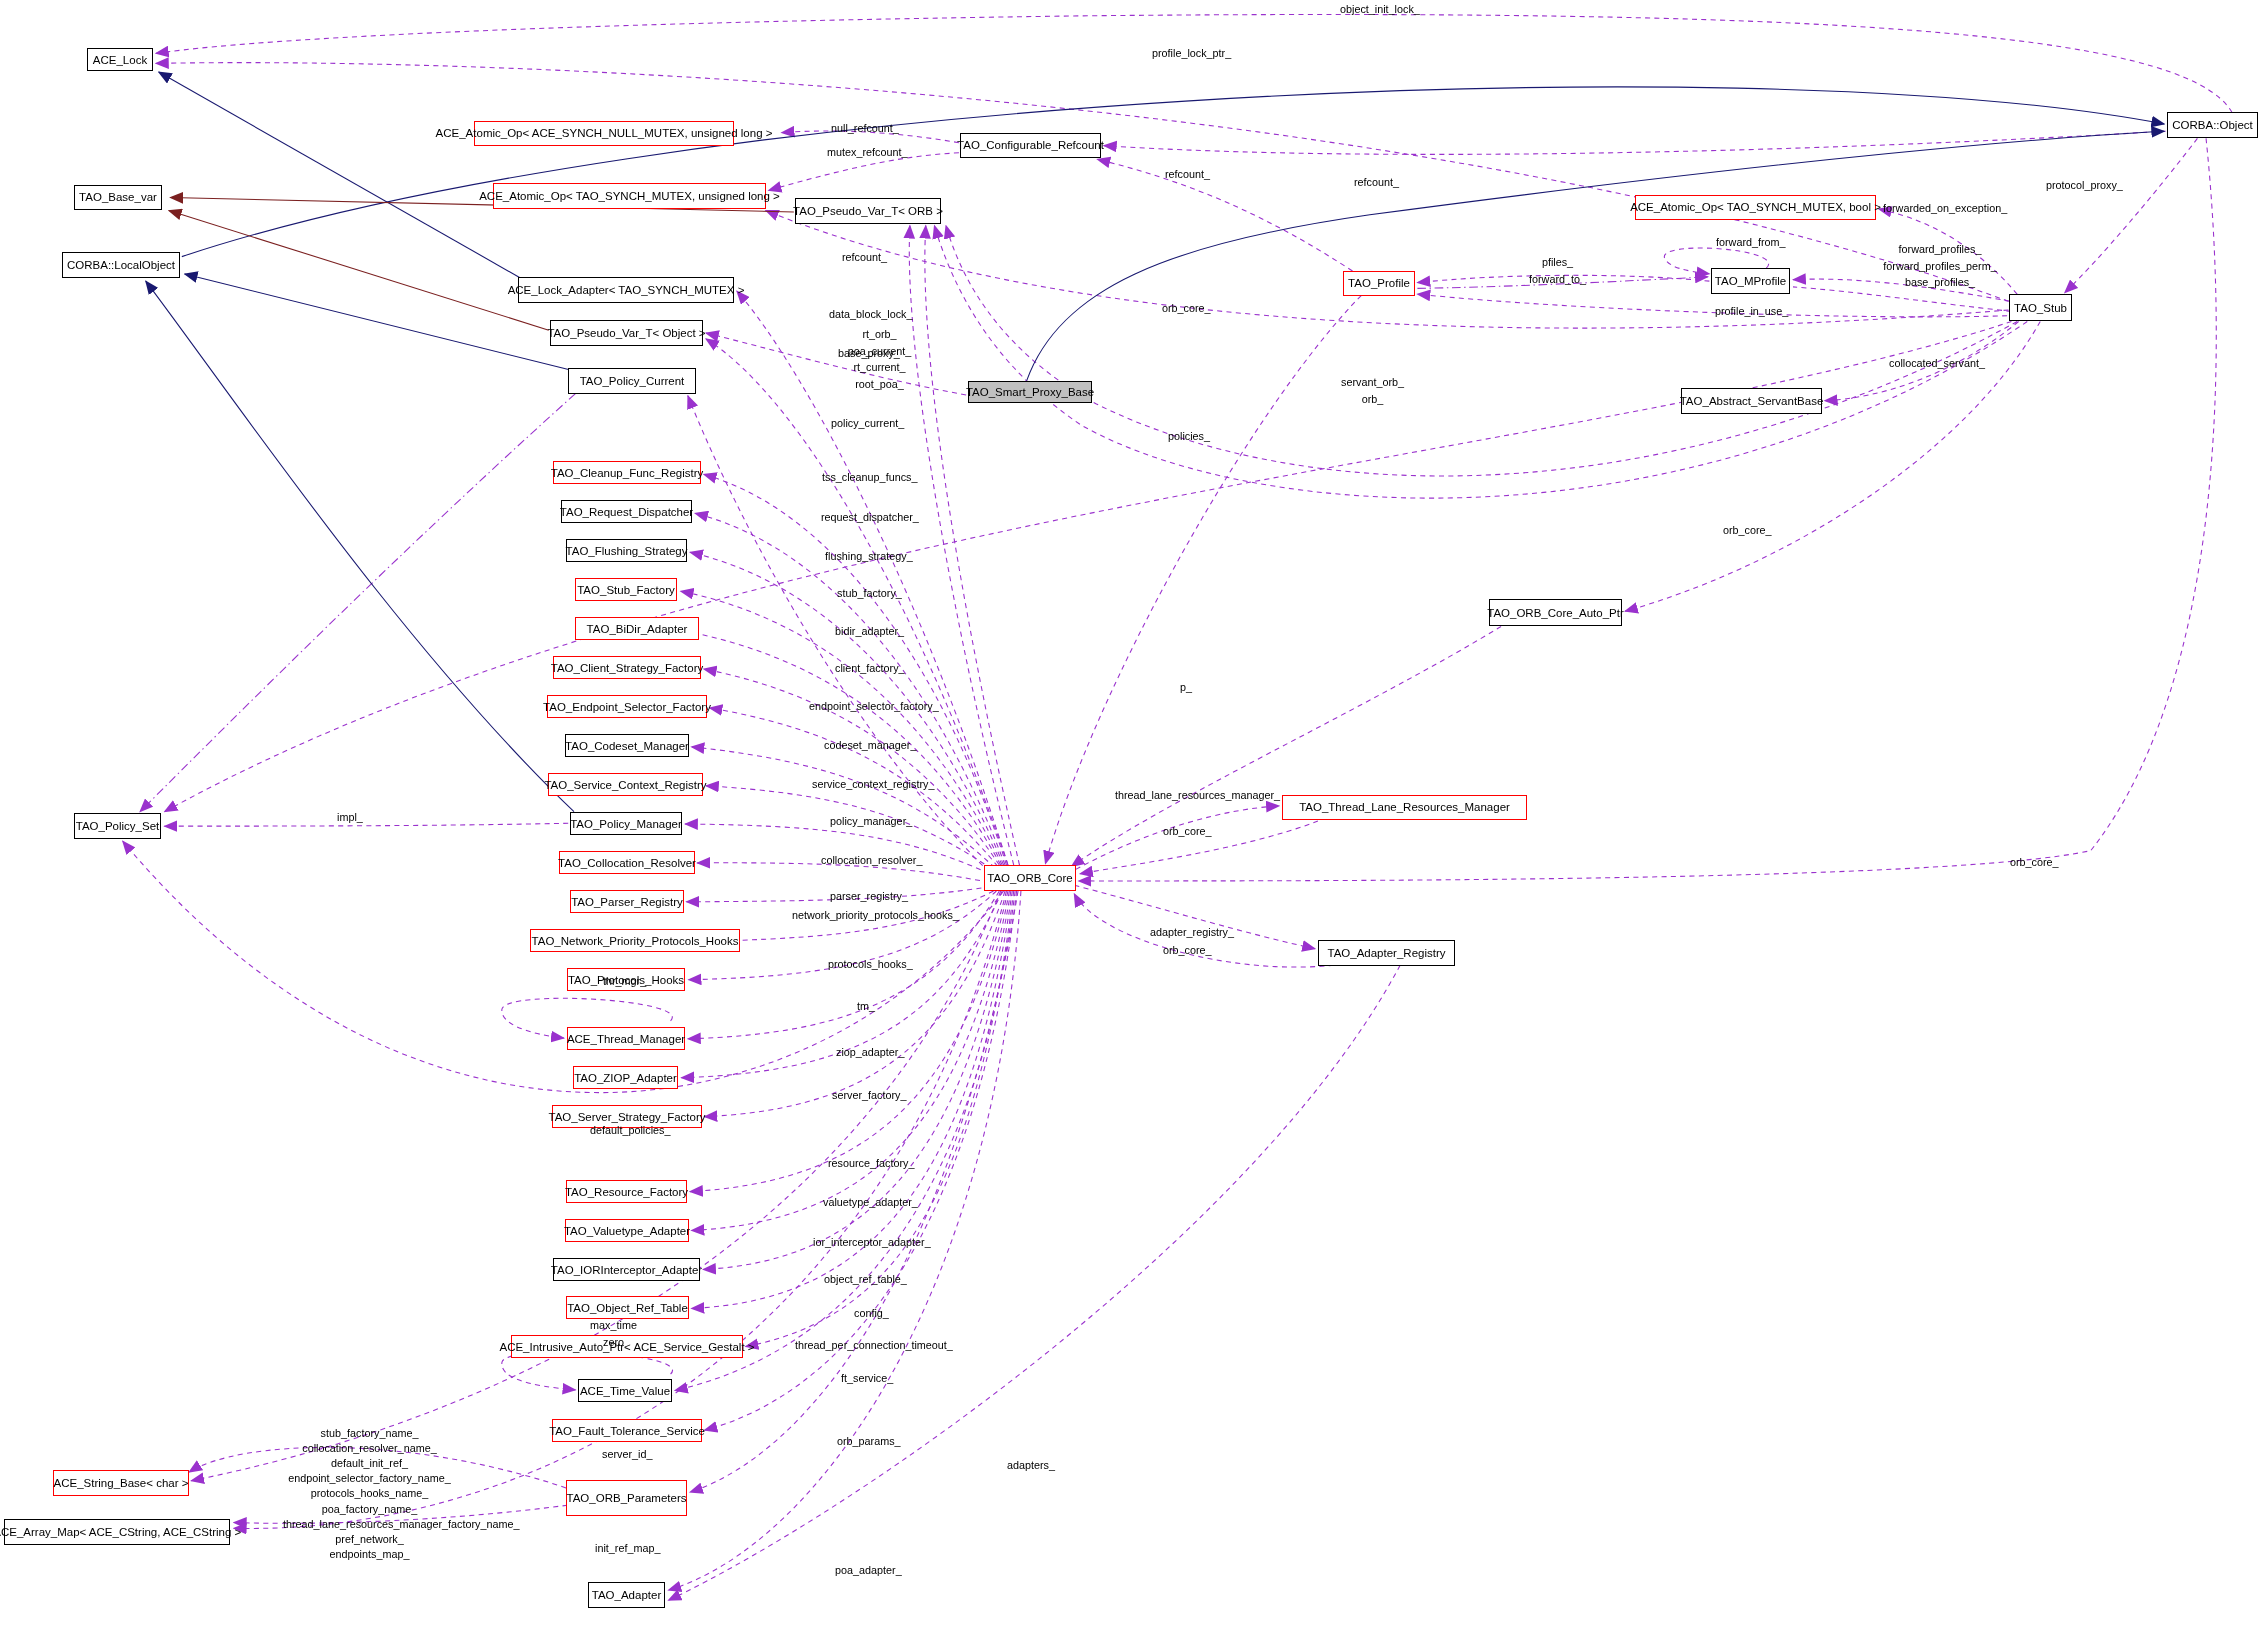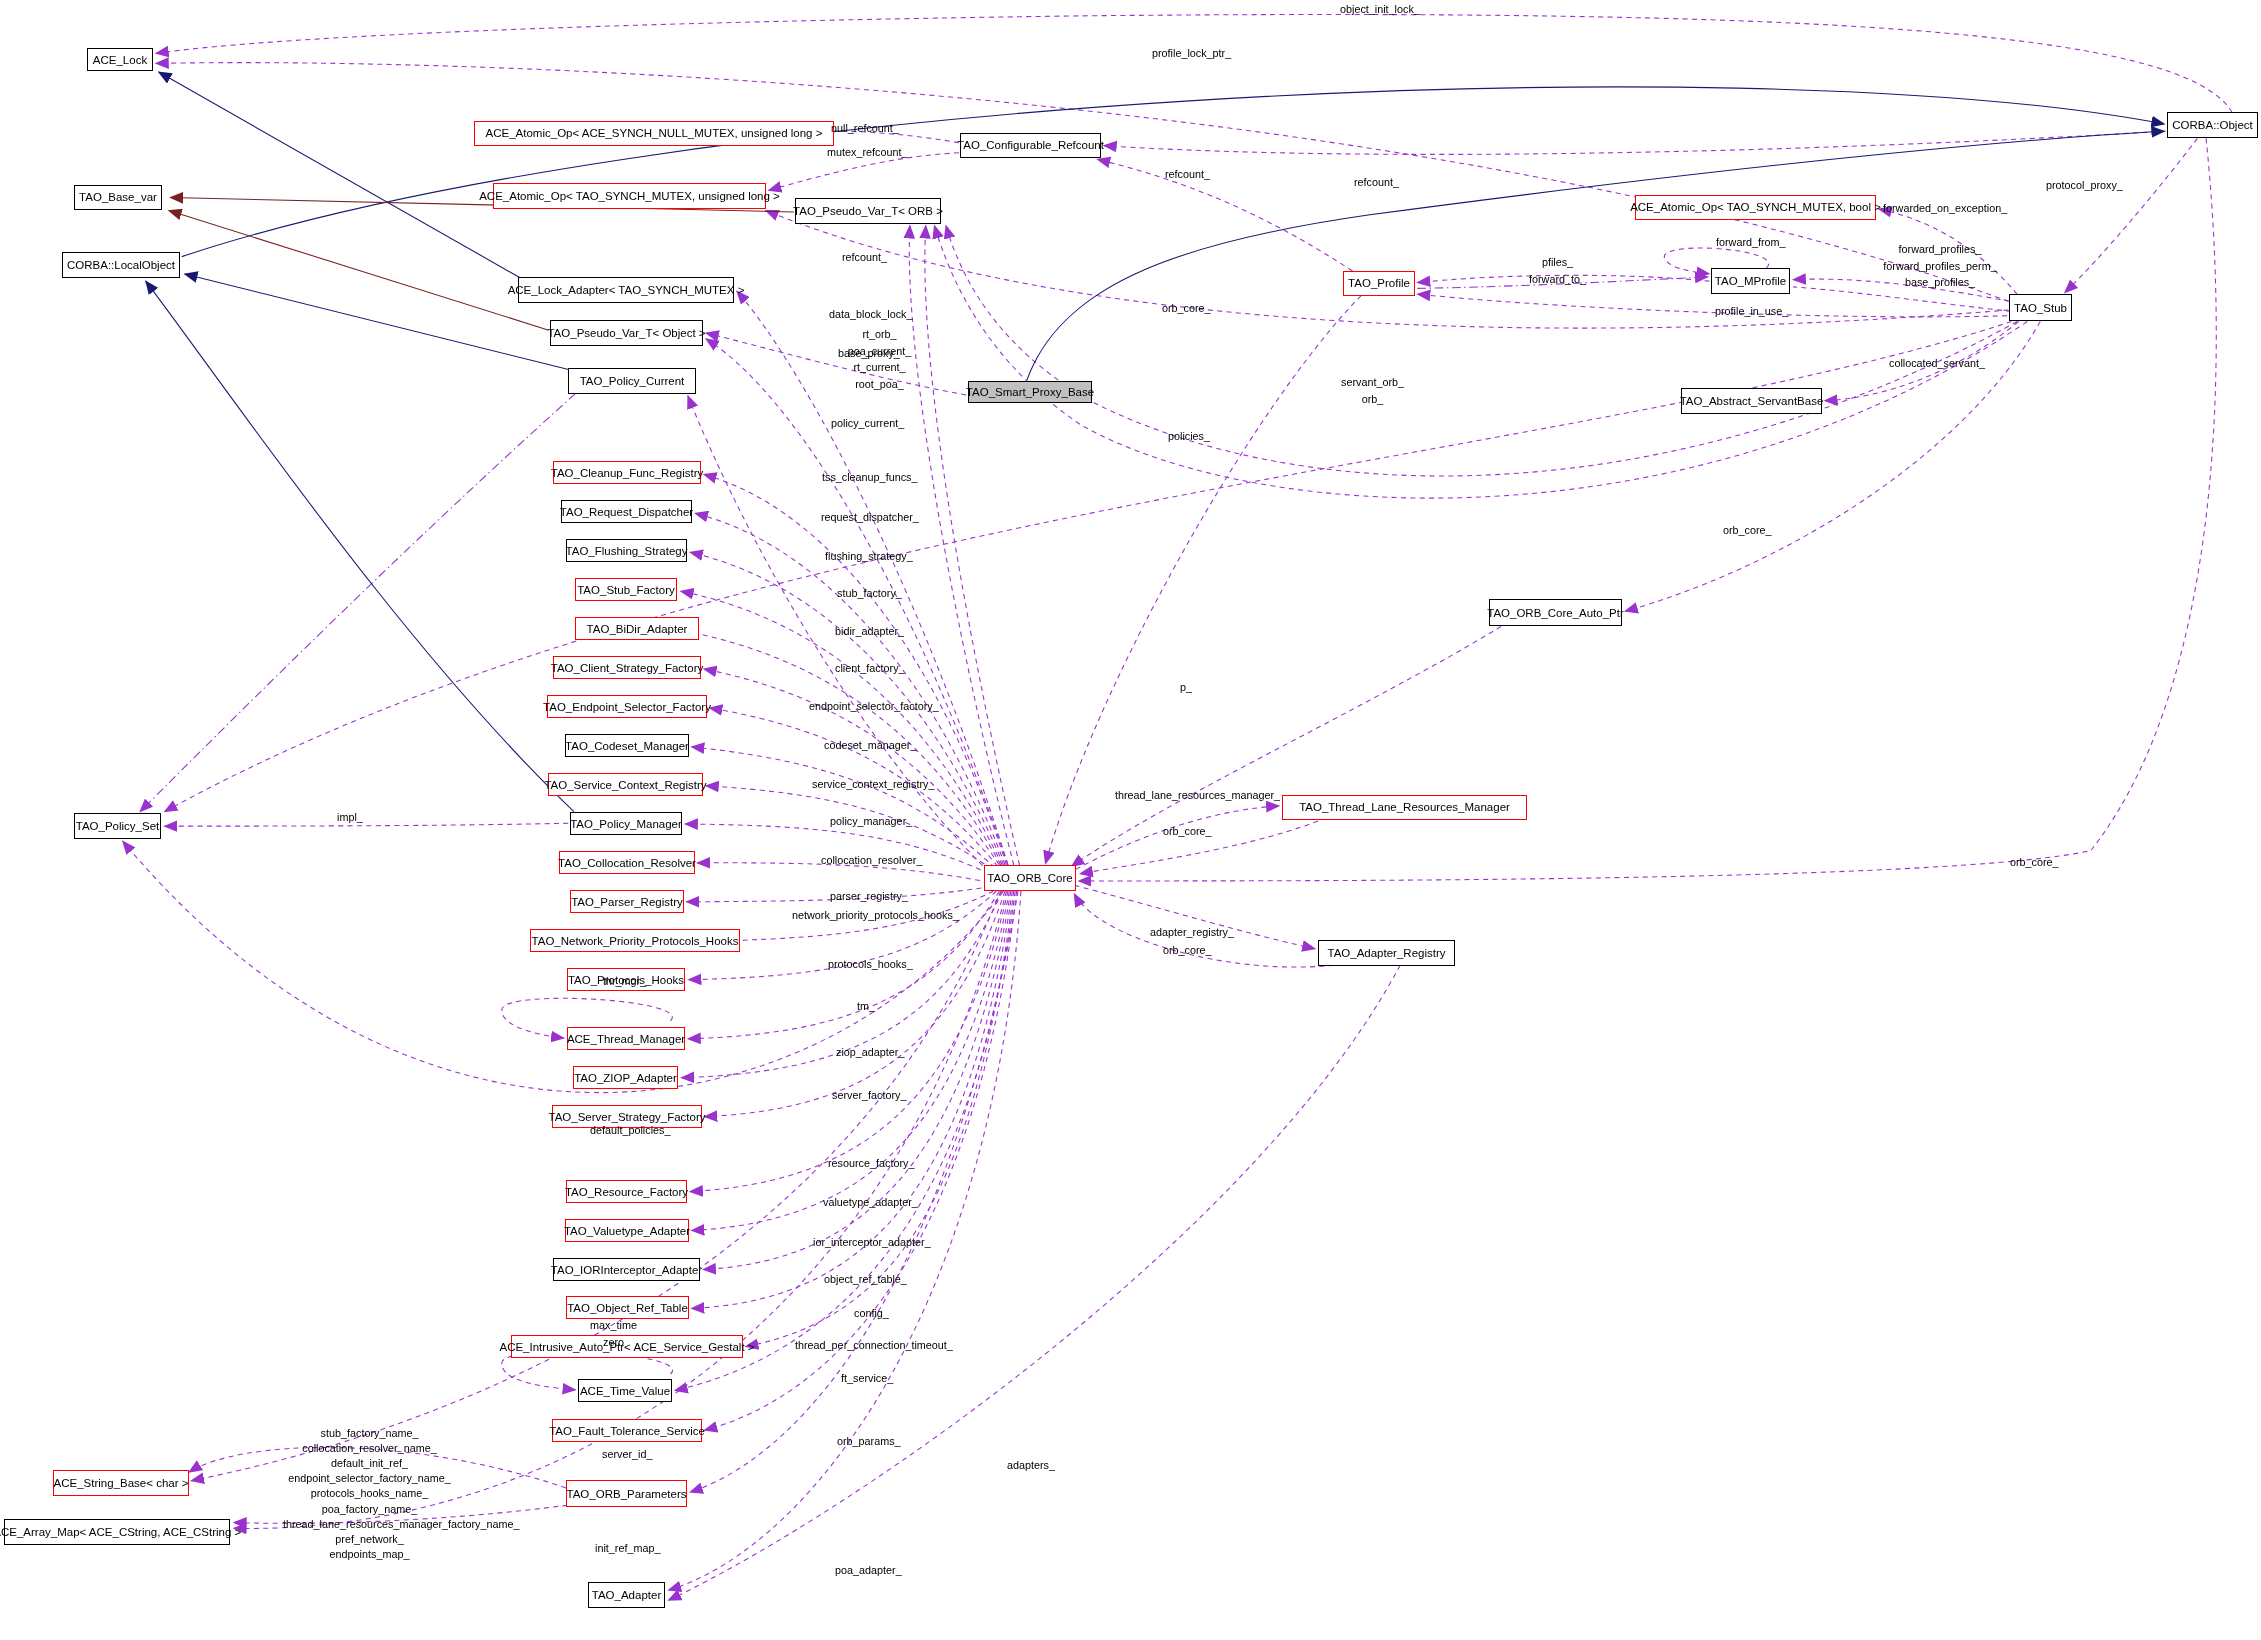--- a/index.html
+++ b/index.html
@@ -112,21 +112,21 @@
   </g>
   <g fill="none" stroke="#7b2020" stroke-width="1.5">
     <path d="M1101,294 L236,274" marker-end="url(#ar)"></path>
     <path d="M761,458 L234,292" marker-end="url(#ar)"></path>
   </g>
 </svg>
 
 <div class="node" style="left:87px;top:48px;width:66px;height:23px">ACE_Lock</div>
 <div class="node" style="left:74px;top:185px;width:88px;height:24.5px">TAO_Base_var</div>
 <div class="node" style="left:62px;top:252px;width:118px;height:26px">CORBA::LocalObject</div>
-<div class="node red" style="left:474px;top:121px;width:360px;height:24.5px">ACE_Atomic_Op&lt; ACE_SYNCH_NULL_MUTEX, unsigned long &gt;</div>
+<div class="node red" style="left:474px;top:121px;width:260px;height:24.5px">ACE_Atomic_Op&lt; ACE_SYNCH_NULL_MUTEX, unsigned long &gt;</div>
 <div class="node red" style="left:493px;top:183px;width:273px;height:26px">ACE_Atomic_Op&lt; TAO_SYNCH_MUTEX, unsigned long &gt;</div>
 <div class="node thick" style="left:960px;top:133px;width:141px;height:24.5px">TAO_Configurable_Refcount</div>
 <div class="node" style="left:795px;top:198px;width:146px;height:26px">TAO_Pseudo_Var_T&lt; ORB &gt;</div>
 <div class="node" style="left:518px;top:277px;width:216px;height:26px">ACE_Lock_Adapter&lt; TAO_SYNCH_MUTEX &gt;</div>
 <div class="node" style="left:550px;top:320px;width:153px;height:26px">TAO_Pseudo_Var_T&lt; Object &gt;</div>
 <div class="node" style="left:568px;top:368px;width:128px;height:26px">TAO_Policy_Current</div>
 <div class="node hl" style="left:968px;top:381px;width:124px;height:21.6px">TAO_Smart_Proxy_Base</div>
 <div class="node red" style="left:1343px;top:271px;width:72px;height:24.5px">TAO_Profile</div>
 <div class="node" style="left:1711px;top:268px;width:79px;height:26px">TAO_MProfile</div>
 <div class="node red" style="left:1635px;top:195px;width:241px;height:24.5px">ACE_Atomic_Op&lt; TAO_SYNCH_MUTEX, bool &gt;</div>
@@ -134,21 +134,21 @@
 <div class="node" style="left:2167px;top:112px;width:91px;height:26px">CORBA::Object</div>
 <div class="node" style="left:1681px;top:388px;width:141px;height:26px">TAO_Abstract_ServantBase</div>
 <div class="node" style="left:1489px;top:599px;width:133px;height:27px">TAO_ORB_Core_Auto_Ptr</div>
 <div class="node red" style="left:1282px;top:795px;width:245px;height:24.5px">TAO_Thread_Lane_Resources_Manager</div>
 <div class="node red" style="left:984px;top:865px;width:92px;height:26px">TAO_ORB_Core</div>
 <div class="node" style="left:1318px;top:940px;width:137px;height:26px">TAO_Adapter_Registry</div>
 <div class="node" style="left:74px;top:813px;width:87px;height:26px">TAO_Policy_Set</div>
 <div class="node red" style="left:53px;top:1470px;width:136px;height:26px">ACE_String_Base&lt; char &gt;</div>
 <div class="node" style="left:4.3px;top:1519px;width:226px;height:26px">ACE_Array_Map&lt; ACE_CString, ACE_CString &gt;</div>
 <div class="node" style="left:588px;top:1582px;width:77px;height:26px">TAO_Adapter</div>
-<div class="node red" style="left:566px;top:1480px;width:121px;height:27px">TAO_ORB_Parameters</div>
+<div class="node red" style="left:566px;top:1480px;width:121px;height:36px">TAO_ORB_Parameters</div>
 <div class="node red" style="left:553px;top:461px;width:148px;height:23px">TAO_Cleanup_Func_Registry</div>
 <div class="node" style="left:561px;top:500px;width:131px;height:23px">TAO_Request_Dispatcher</div>
 <div class="node" style="left:566px;top:539px;width:121px;height:23px">TAO_Flushing_Strategy</div>
 <div class="node red" style="left:575px;top:578px;width:102px;height:23px">TAO_Stub_Factory</div>
 <div class="node red" style="left:575px;top:617px;width:124px;height:23px">TAO_BiDir_Adapter</div>
 <div class="node red" style="left:553px;top:656px;width:148px;height:23px">TAO_Client_Strategy_Factory</div>
 <div class="node red" style="left:547px;top:695px;width:160px;height:23px">TAO_Endpoint_Selector_Factory</div>
 <div class="node" style="left:565px;top:734px;width:124px;height:23px">TAO_Codeset_Manager</div>
 <div class="node red" style="left:548px;top:773px;width:155px;height:23px">TAO_Service_Context_Registry</div>
 <div class="node" style="left:570px;top:812px;width:112px;height:23px">TAO_Policy_Manager</div>

